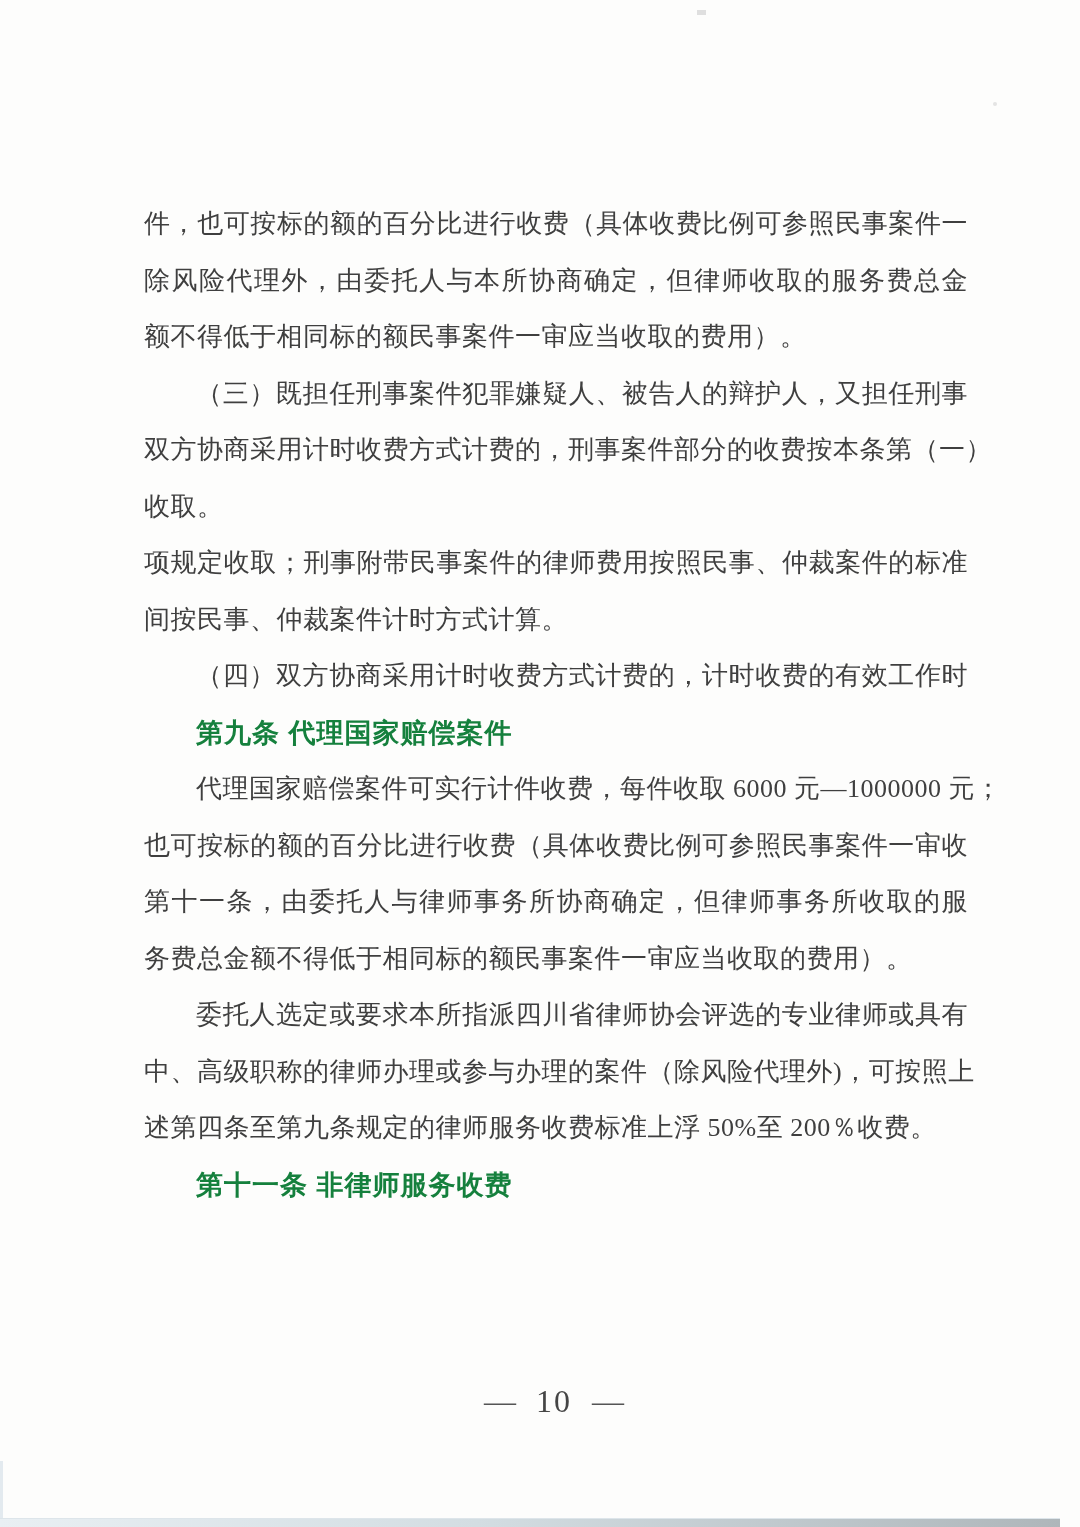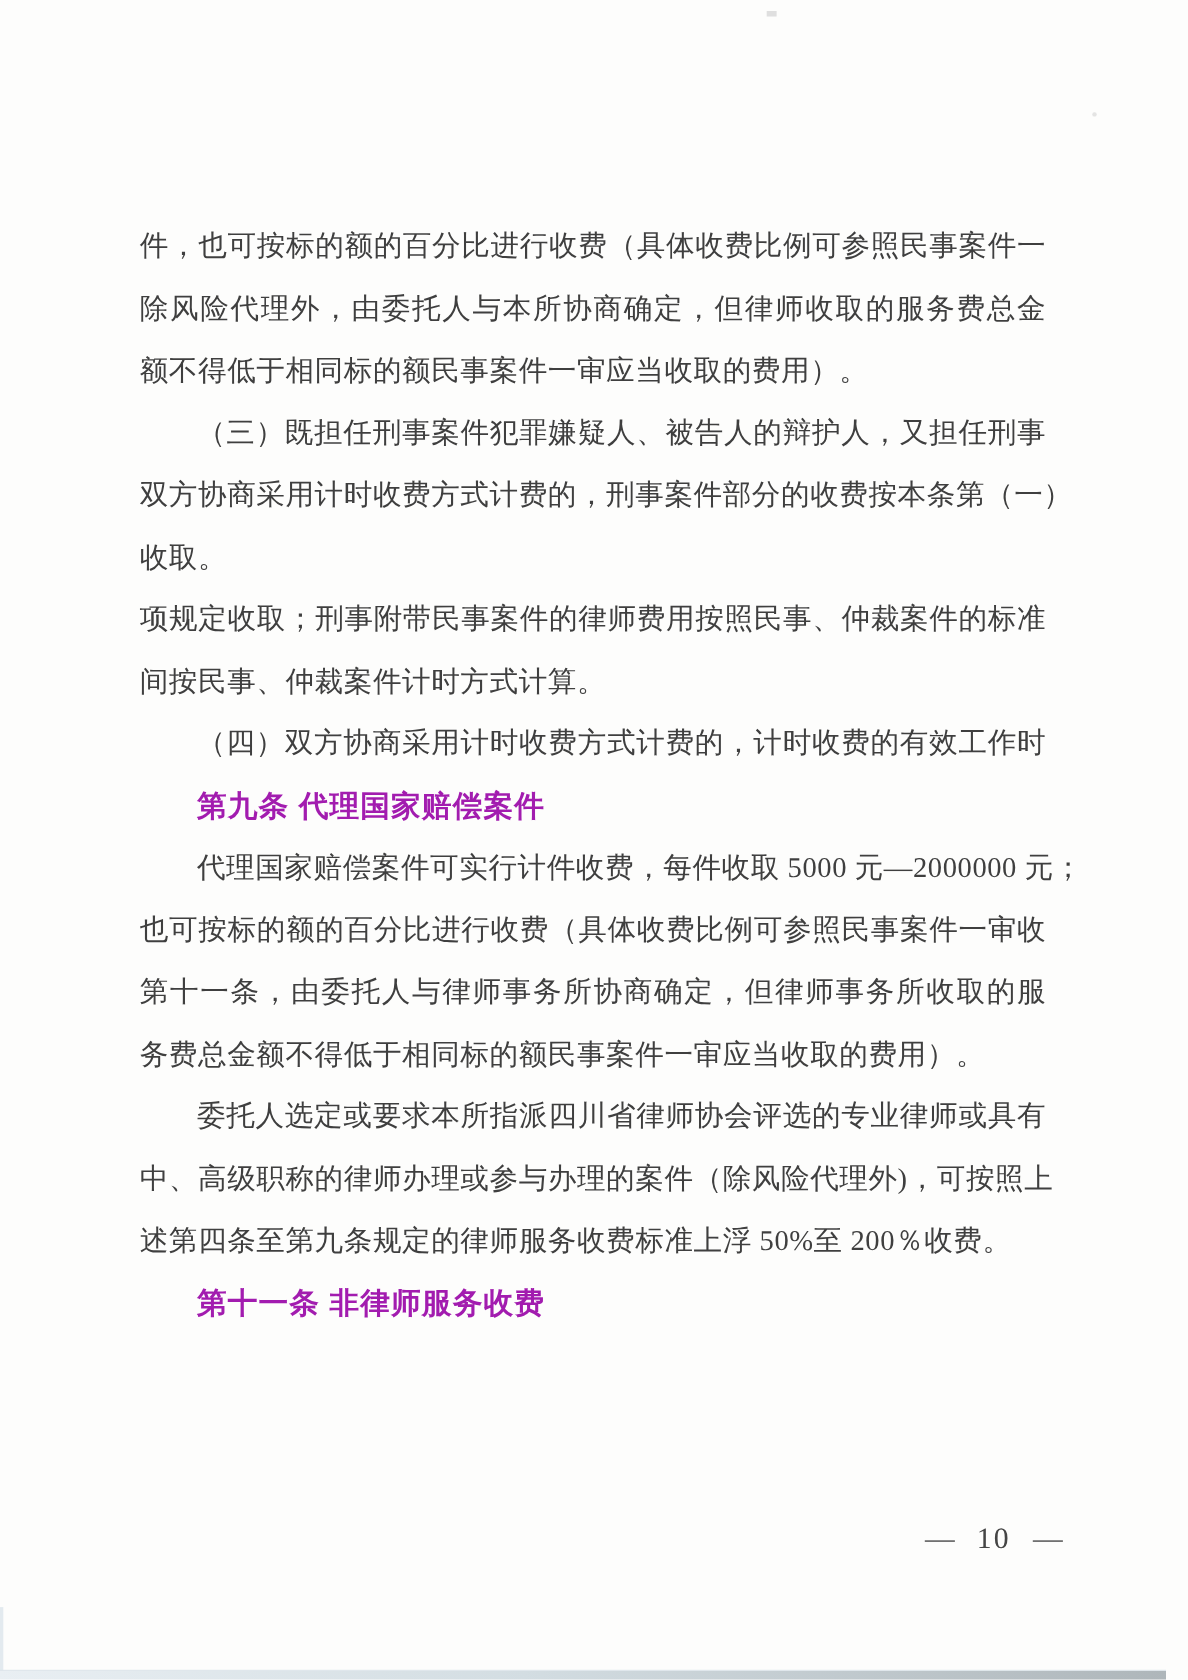--- a/index.html
+++ b/index.html
@@ -9,51 +9,51 @@
     font-family: "Liberation Serif", serif;
   }
   .page {
     position: relative;
     width: 1080px; height: 1527px;
     background: #fdfdfc;
     overflow: hidden;
   }
   .content {
     position: absolute;
-    left: 127px; top: 196px;
+    left: 144px; top: 196px;
     width: 824px;
   }
   .line {
     margin: 0;
     font-size: 26px;
     font-weight: 400;
     height: 56.5px;
     line-height: 56.5px;
     color: #3f3f3f;
     letter-spacing: 0.5px;
     white-space: nowrap;
     text-align: justify;
   }
   .line.fill { text-align-last: justify; }
   .line.indent { text-indent: 52px; }
   .line.heading {
     font-family: "Liberation Sans", sans-serif;
     font-weight: 700;
     font-size: 27px;
-    color: #a21caf;
+    color: #15803d;
     letter-spacing: 1px;
     text-align: left;
     text-align-last: left;
   }
   .footer {
     position: absolute;
     left: 142px; top: 1383px;
     width: 824px;
-    text-align: right;
-    font-size: 27px;
+    text-align: center;
+    font-size: 32px;
     color: #454545;
   }
   .footer .num { margin: 0 20px; letter-spacing: 2px; }
   .footer .dash { color: #555; }
   .scan-bottom {
     position: absolute;
     left: 0; bottom: 0;
     width: 1060px; height: 8px;
     background: linear-gradient(90deg, #e9eff3 0%, #d3dde2 45%, #aeb6ba 100%);
     border-top: 1px solid #dde5ea;
@@ -99,21 +99,21 @@
     </section>
 
     <section class="para">
       <div class="line">间按民事、仲裁案件计时方式计算。</div>
       <div class="line fill indent">（四）双方协商采用计时收费方式计费的，计时收费的有效工作时</div>
     </section>
 
     <h2 class="line heading indent">第九条 代理国家赔偿案件</h2>
 
     <section class="para">
-      <div class="line fill indent">代理国家赔偿案件可实行计件收费，每件收取 5000 元—2000000 元；</div>
+      <div class="line fill indent">代理国家赔偿案件可实行计件收费，每件收取 6000 元—1000000 元；</div>
       <div class="line fill">也可按标的额的百分比进行收费（具体收费比例可参照民事案件一审收</div>
       <div class="line fill">第十一条，由委托人与律师事务所协商确定，但律师事务所收取的服</div>
       <div class="line">务费总金额不得低于相同标的额民事案件一审应当收取的费用）。</div>
     </section>
 
 
     <section class="para">
       <div class="line fill indent">委托人选定或要求本所指派四川省律师协会评选的专业律师或具有</div>
       <div class="line fill">中、高级职称的律师办理或参与办理的案件（除风险代理外)，可按照上</div>
       <div class="line">述第四条至第九条规定的律师服务收费标准上浮 50%至 200％收费。</div>

